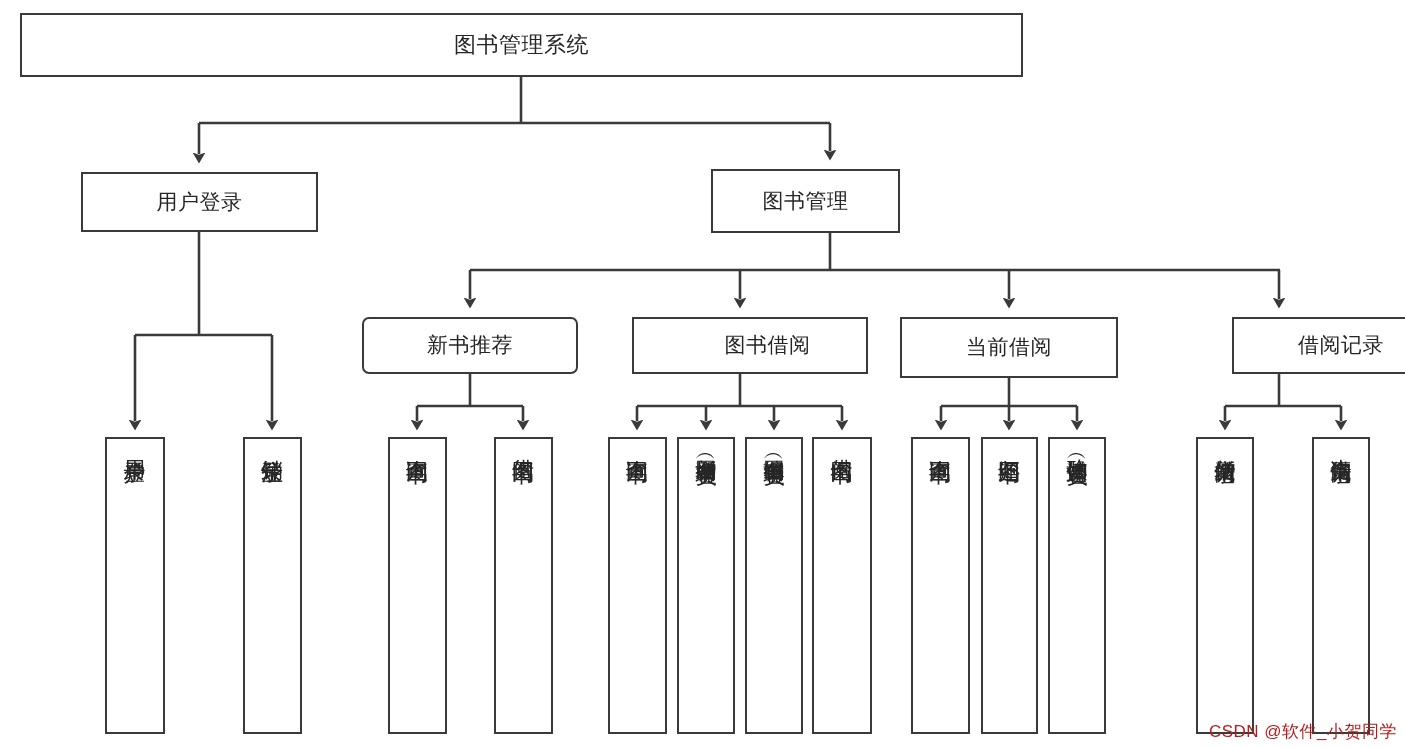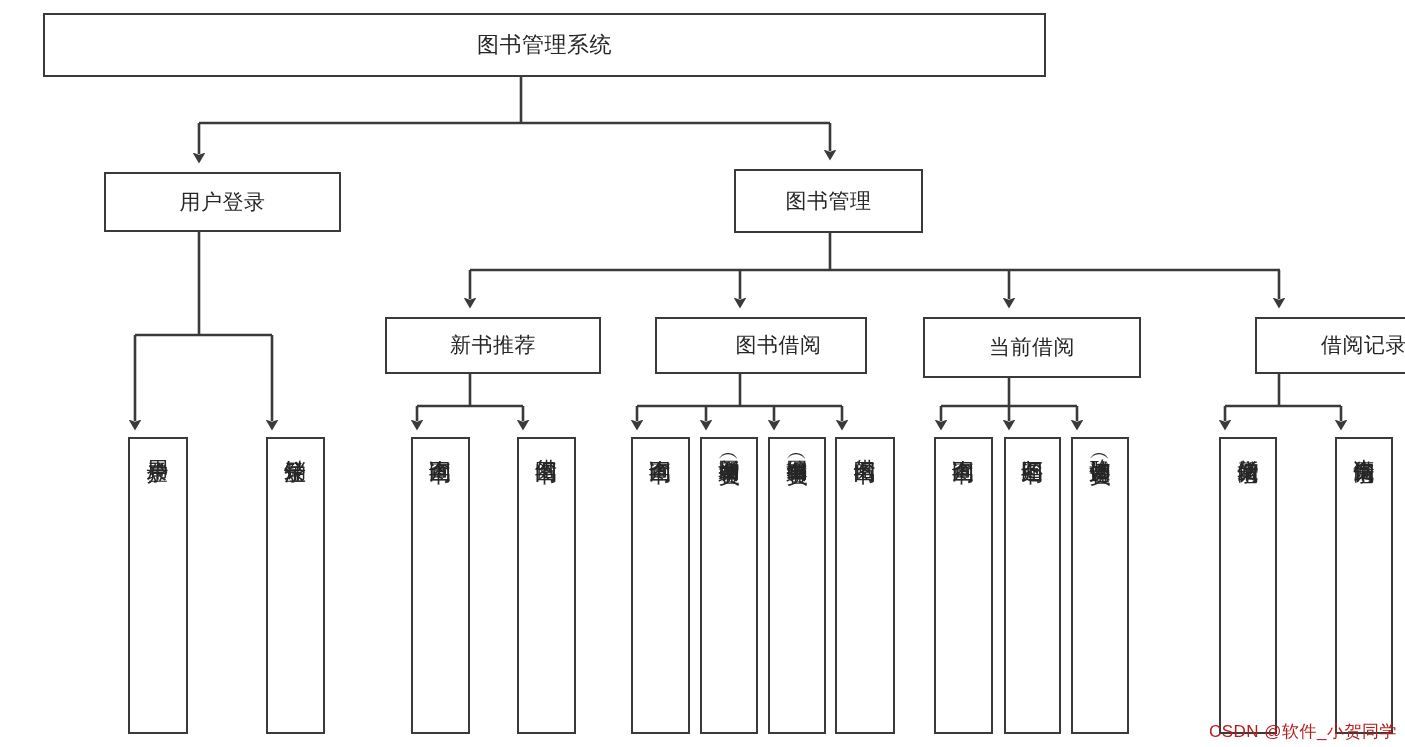--- a/index.html
+++ b/index.html
@@ -29,21 +29,20 @@
   }
   .node {
     position: absolute;
     box-sizing: border-box;
     background: #ffffff;
     border: 2.5px solid #3a3a3a;
     display: flex;
     align-items: center;
     justify-content: center;
     color: #262626;
-    margin-left: 23px;
   }
   .node-label {
     display: block;
     text-align: center;
     line-height: 1.18;
     white-space: nowrap;
   }
   
   .node.horiz .node-label {
     font-size: 21px;
@@ -142,25 +141,25 @@
   </div>
 
   <div class="node horiz" style="left:81px; top:172px; width:237px; height:60px;">
     <span class="node-label">用户登录</span>
   </div>
 
   <div class="node horiz" style="left:711px; top:169px; width:189px; height:64px;">
     <span class="node-label">图书管理</span>
   </div>
 
-  <div class="node horiz" style="left:362px; top:317px; width:216px; height:57px;">
+  <div class="node horiz" style="left:362px; top:317px; width:216px; height:57px;border-radius:7px;">
     <span class="node-label">新书推荐</span>
   </div>
 
-  <div class="node horiz" style="left:632px; top:317px; width:212px; height:57px;padding-left:35px;">
+  <div class="node horiz" style="left:632px; top:317px; width:236px; height:57px;padding-left:35px;">
     <span class="node-label">图书借阅</span>
   </div>
 
   <div class="node horiz" style="left:900px; top:317px; width:218px; height:61px;">
     <span class="node-label">当前借阅</span>
   </div>
 
   <div class="node horiz" style="left:1232px; top:317px; width:218px; height:57px;">
     <span class="node-label">借阅记录</span>
   </div>

